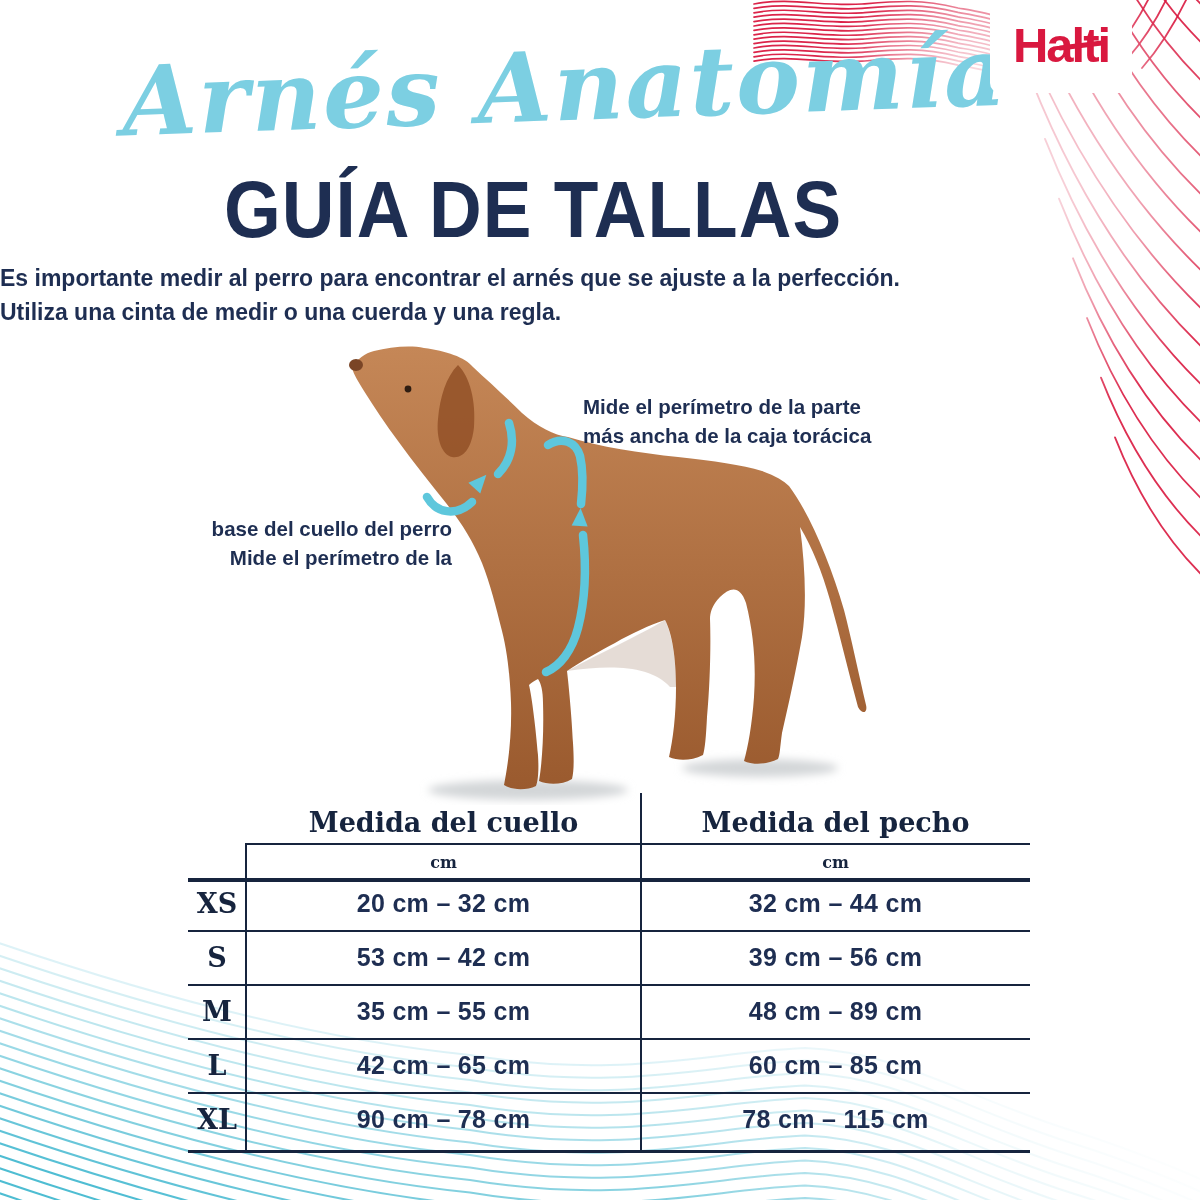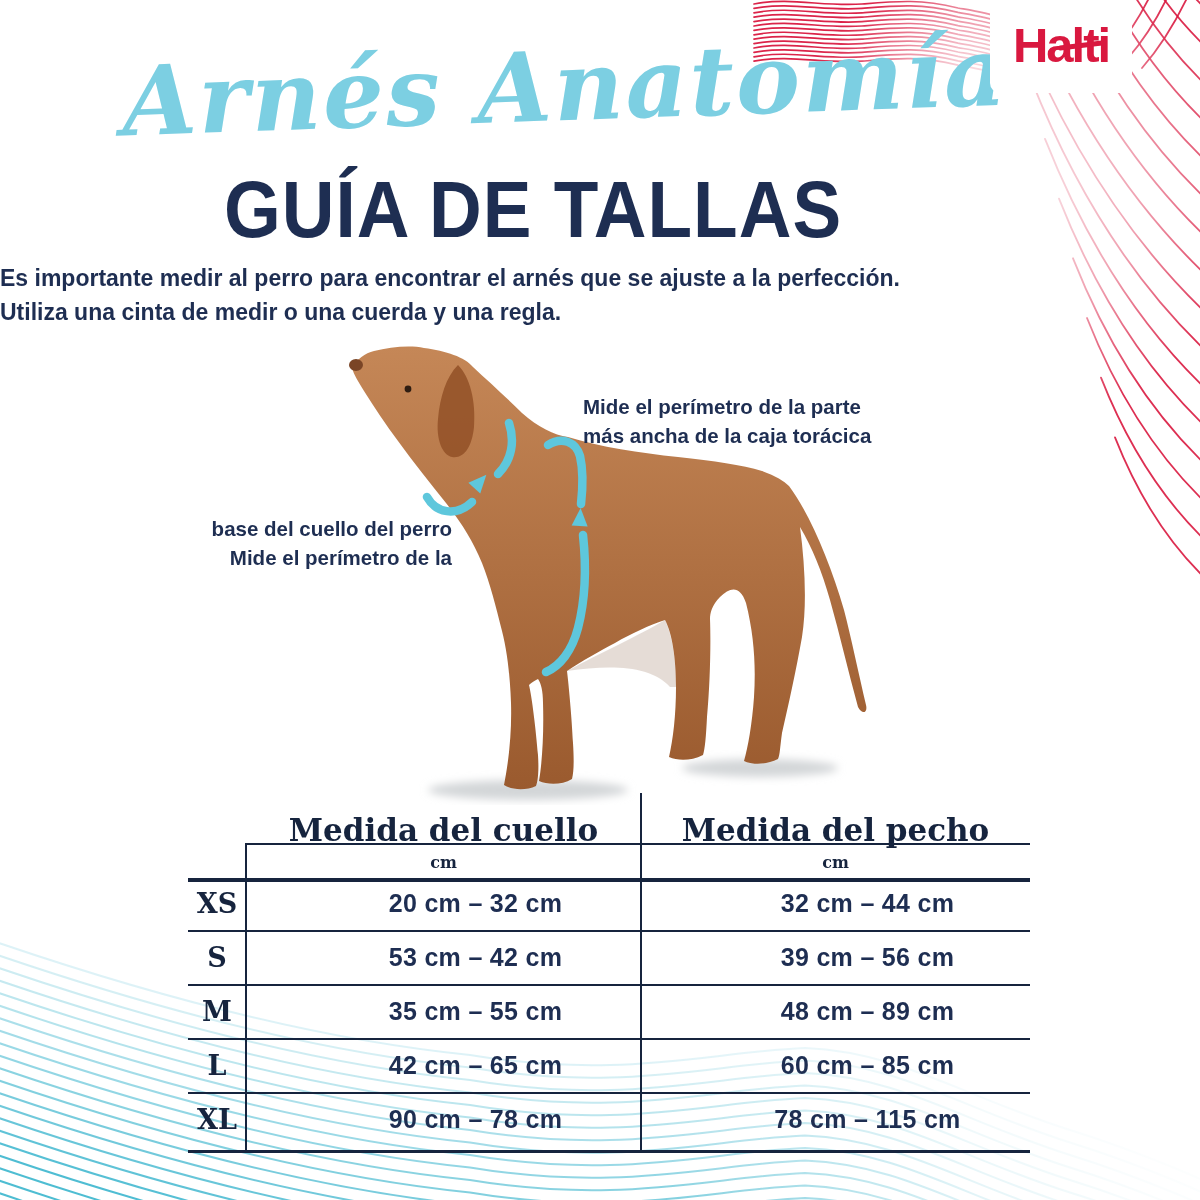--- a/index.html
+++ b/index.html
@@ -27,26 +27,26 @@
   .note{position:absolute;z-index:2;font-weight:700;font-size:20.5px;line-height:29px;color:var(--navy);}
   .note-chest{left:583px;top:392px;text-align:left;}
   .note-neck{left:172px;top:514px;width:280px;text-align:right;}
 
   .size-table{position:absolute;left:188px;top:793px;width:842px;height:363px;z-index:2;}
   .tline{position:absolute;background:var(--table-line);}
   .hl{height:2px;}
   .vl{width:2px;}
   .cell{position:absolute;display:flex;align-items:center;justify-content:center;}
   .serifhead{font-family:"DejaVu Serif",serif;font-weight:700;color:var(--table-line);}
-  .colhead{top:12px;height:50px;font-size:31px;}
+  .colhead{top:4px;height:50px;font-size:27px;}
   .unit{top:52px;height:34px;font-size:16px;}
   .c1{left:58px;width:395px;}
   .c2{left:453px;width:389px;}
   .sizecell{left:0;width:58px;font-size:27px;}
-  .valcell{font-weight:700;font-size:25px;color:var(--navy);letter-spacing:0.3px;margin-left:32px;}
+  .valcell{font-weight:700;font-size:25px;color:var(--navy);letter-spacing:0.3px;}
   .row{position:absolute;left:0;width:842px;height:54px;}
   .r0{top:83px;}.r1{top:137px;}.r2{top:191px;}.r3{top:245px;}.r4{top:299px;}
   .row .cell{height:54px;}
 </style>
 </head>
 <body style="--red: #d9183f; --navy: #1e2e52; --table-line: #16243e; --script-blue: #7ccfe2; --arrow: #5ec7dc; --dog-light: #c58757; --dog-dark: #9a5a2e; --dog-ear: #955329;">
 
 <svg class="deco" id="waves-red" viewBox="0 0 1200 1200">
   <defs>
     <radialGradient id="rfade1" gradientUnits="userSpaceOnUse" cx="1010" cy="190" r="235">

